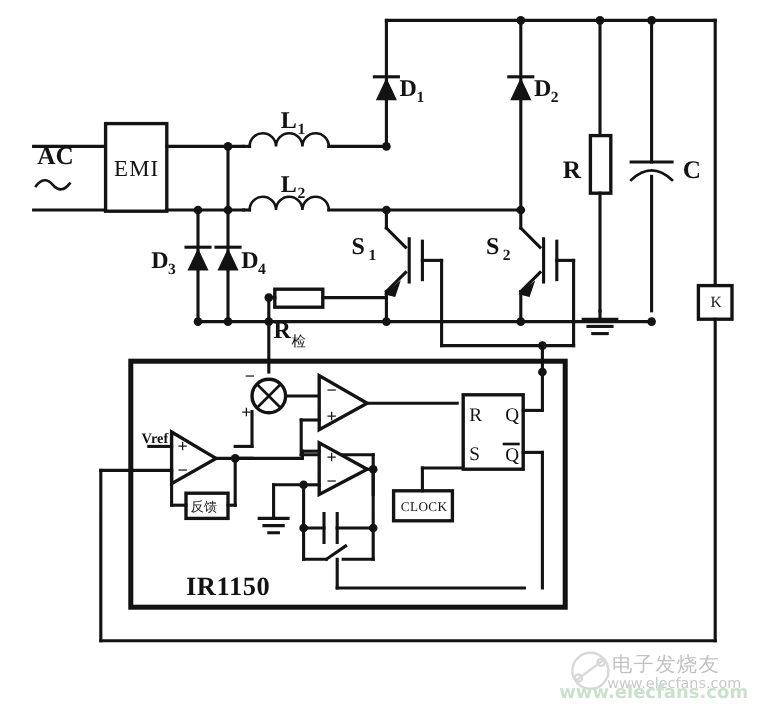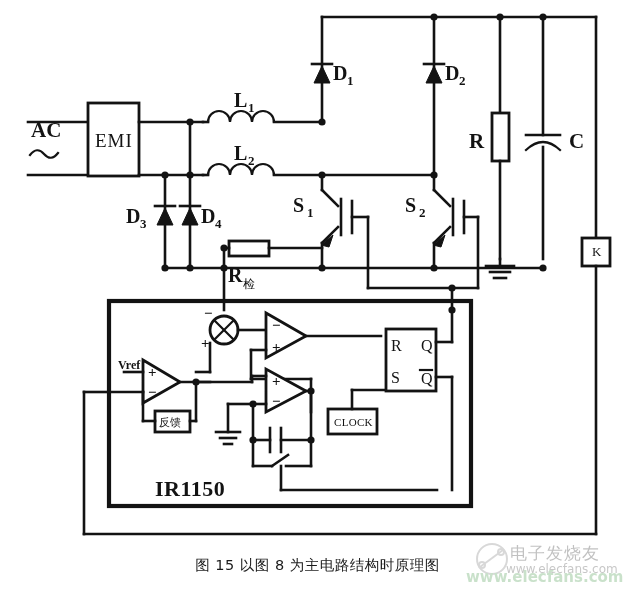--- a/index.html
+++ b/index.html
@@ -430,23 +430,20 @@
     </g>
 
     <g>
       <path class="wire" d="M 596 534 L 84 534"></path>
       <path class="wire" d="M 84 534 L 84 392"></path>
       <path class="wire" d="M 84 392 L 109 392"></path>
     </g>
 
   </svg>
 
-  <div class="caption-wrap">
-    <span class="caption-text">图 15  以图 8 为主电路结构时原理图</span>
-  </div>
 
   <div class="watermark">
     <svg width="40" height="34" viewBox="0 0 40 34" style="position:absolute;left:0;top:2px;">
       <circle cx="20" cy="17" r="15" fill="none" stroke="#b9b9b9" stroke-width="2"></circle>
       <path d="M 8 25 L 31 8" stroke="#b9b9b9" stroke-width="2" fill="none"></path>
       <circle cx="10" cy="23" r="3" fill="none" stroke="#b9b9b9" stroke-width="2"></circle>
       <circle cx="29" cy="10" r="3" fill="none" stroke="#b9b9b9" stroke-width="2"></circle>
     </svg>
     <span class="wm-cn">电子发烧友</span>
     <span class="wm-url">www.elecfans.com</span>

